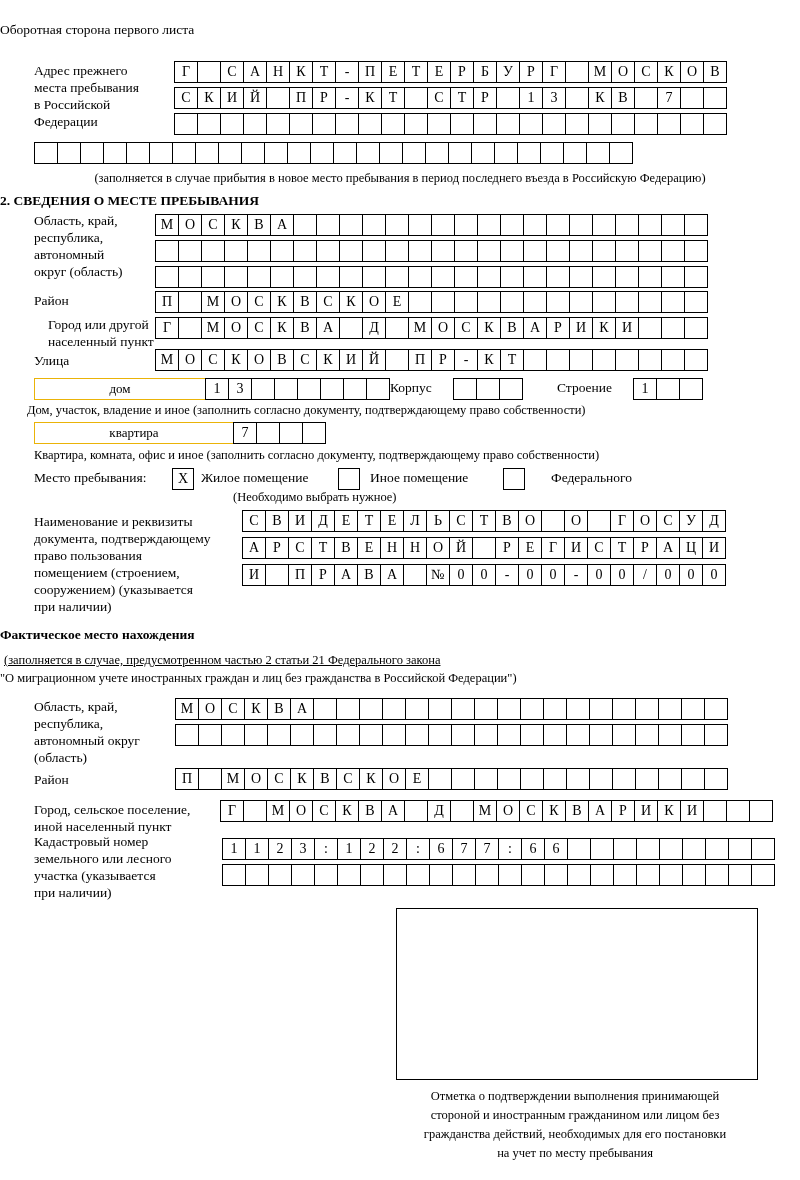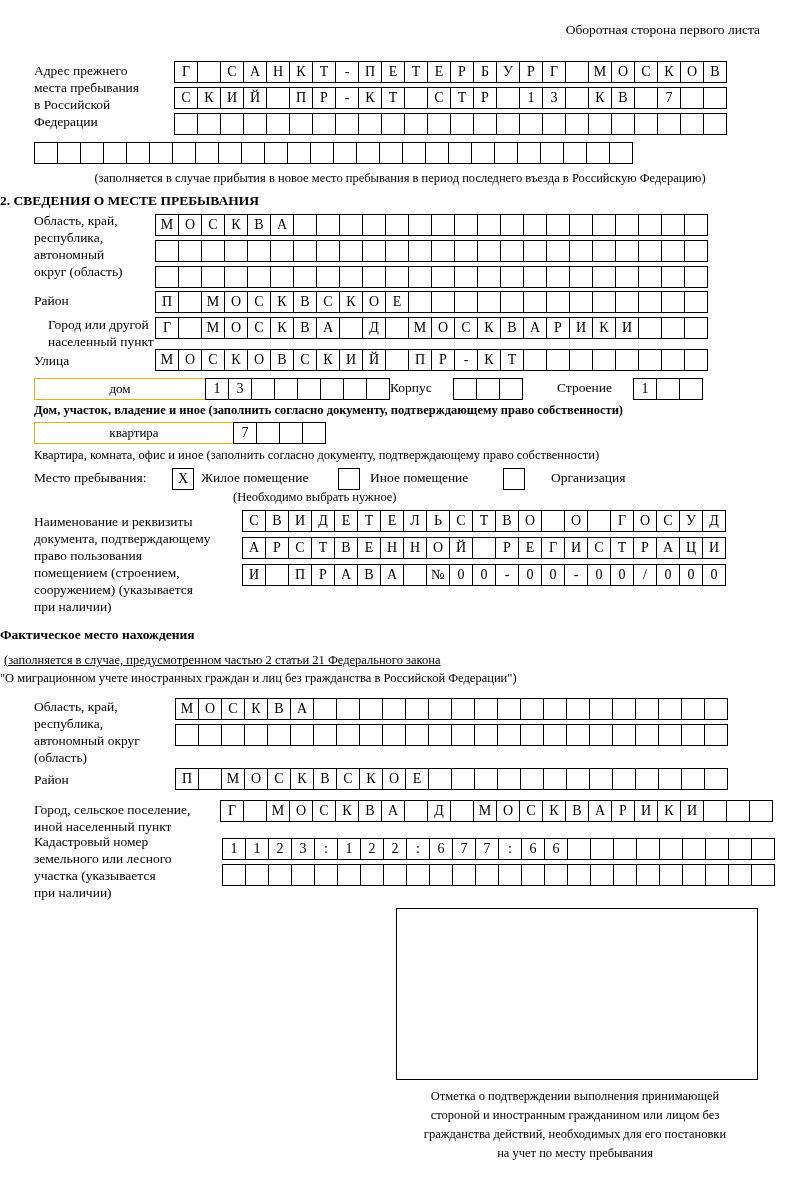--- a/index.html
+++ b/index.html
@@ -7,21 +7,21 @@
     width:800px;height:1180px;
     background:#ffffff;
     font-family:"Liberation Serif", serif;
     color:#000;
     position:relative;
     overflow:hidden;
   }
   .page{position:relative;width:800px;height:1180px;}
 
   .hdr-right{
-    position:absolute;left:0;top:22px;width:760px;text-align:right;
+    position:absolute;left:0;top:22px;width:760px;text-align:left;
     font-size:13.5px;
   }
 
   .lbl{
     position:absolute;
     font-size:13.5px;
     line-height:17px;
     white-space:pre-line;
   }
   .lbl.small{font-size:12.5px;}
@@ -382,38 +382,38 @@
       <div class="cell"></div>
       <div class="cell"></div>
     </div>
   <div class="lbl" style="left:557px;top:379px;">Строение</div>
   <div class="cells" id="s2-stroenie" style="left:633px;top:378px;">
       <div class="cell">1</div>
       <div class="cell"></div>
       <div class="cell"></div>
     </div>
 
-  <div class="lbl small" style="left:34px;top:402px;font-weight:bold;">Дом, участок, владение и иное (заполнить согласно документу, подтверждающему право собственности)</div>
+  <div class="lbl small" style="left:27px;top:402px;">Дом, участок, владение и иное (заполнить согласно документу, подтверждающему право собственности)</div>
 
   <div class="boxline" style="left:34px;top:422px;width:200px;">квартира</div>
   <div class="cells" id="s2-flat" style="left:233px;top:422px;">
       <div class="cell">7</div>
       <div class="cell"></div>
       <div class="cell"></div>
       <div class="cell"></div>
     </div>
   <div class="lbl small" style="left:34px;top:447px;">Квартира, комната, офис и иное (заполнить согласно документу, подтверждающему право собственности)</div>
 
   <div class="lbl" style="left:34px;top:469px;">Место пребывания:</div>
   <div class="chk" style="left:172px;top:468px;">X</div>
   <div class="lbl" style="left:201px;top:469px;">Жилое помещение</div>
   <div class="chk" style="left:338px;top:468px;"></div>
   <div class="lbl" style="left:370px;top:469px;">Иное помещение</div>
   <div class="chk" style="left:503px;top:468px;"></div>
-  <div class="lbl" style="left:551px;top:469px;">Организация</div>
+  <div class="lbl" style="left:551px;top:469px;">Федерального</div>
   <div class="lbl small" style="left:233px;top:489px;">(Необходимо выбрать нужное)</div>
 
   <div class="lbl" style="left:34px;top:513px;width:200px;">Наименование и реквизиты
 документа, подтверждающему
 право пользования
 помещением (строением,
 сооружением) (указывается
 при наличии)</div>
   <div class="cells" id="s2-doc1" style="left:242px;top:510px;">
       <div class="cell">С</div>

